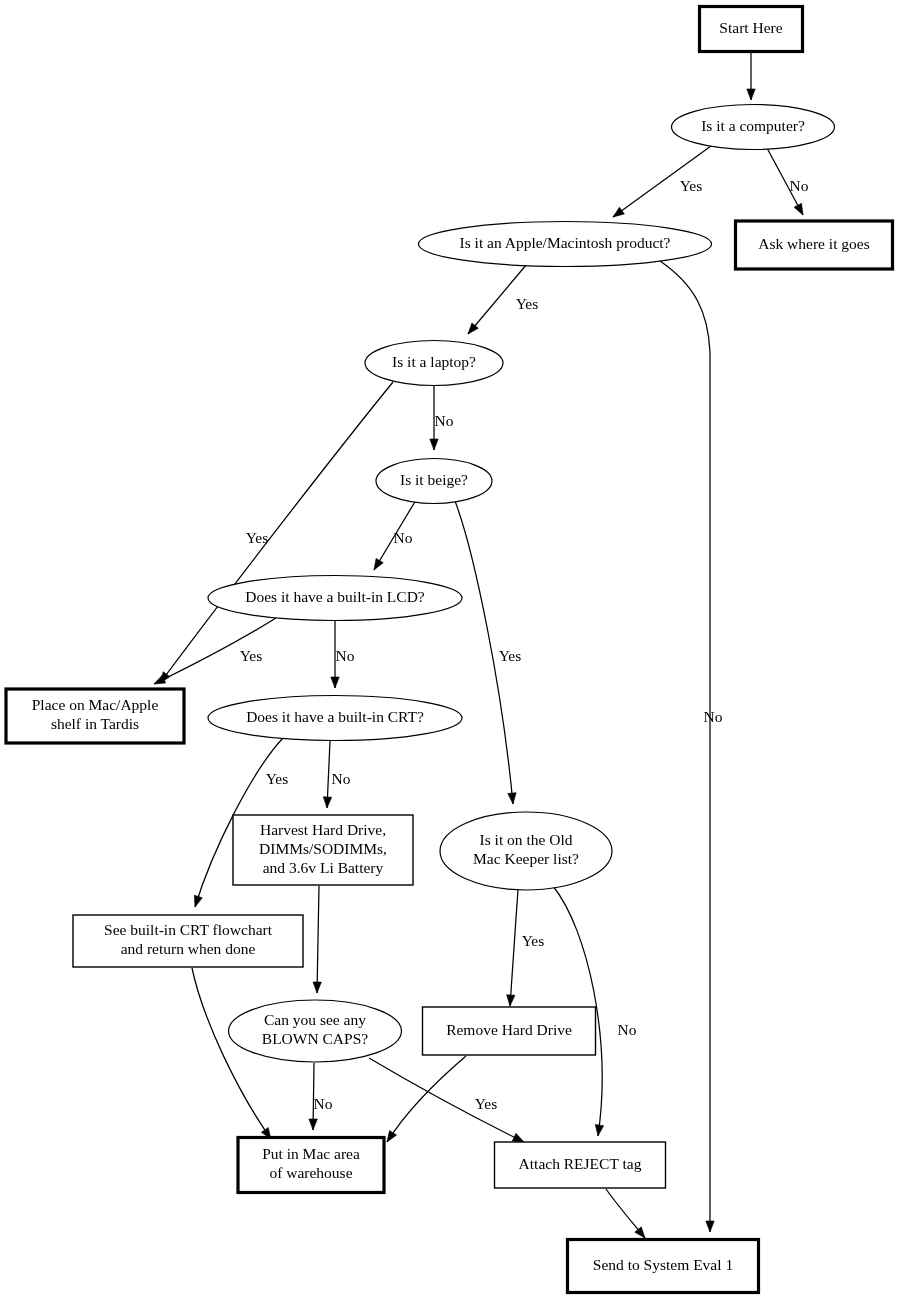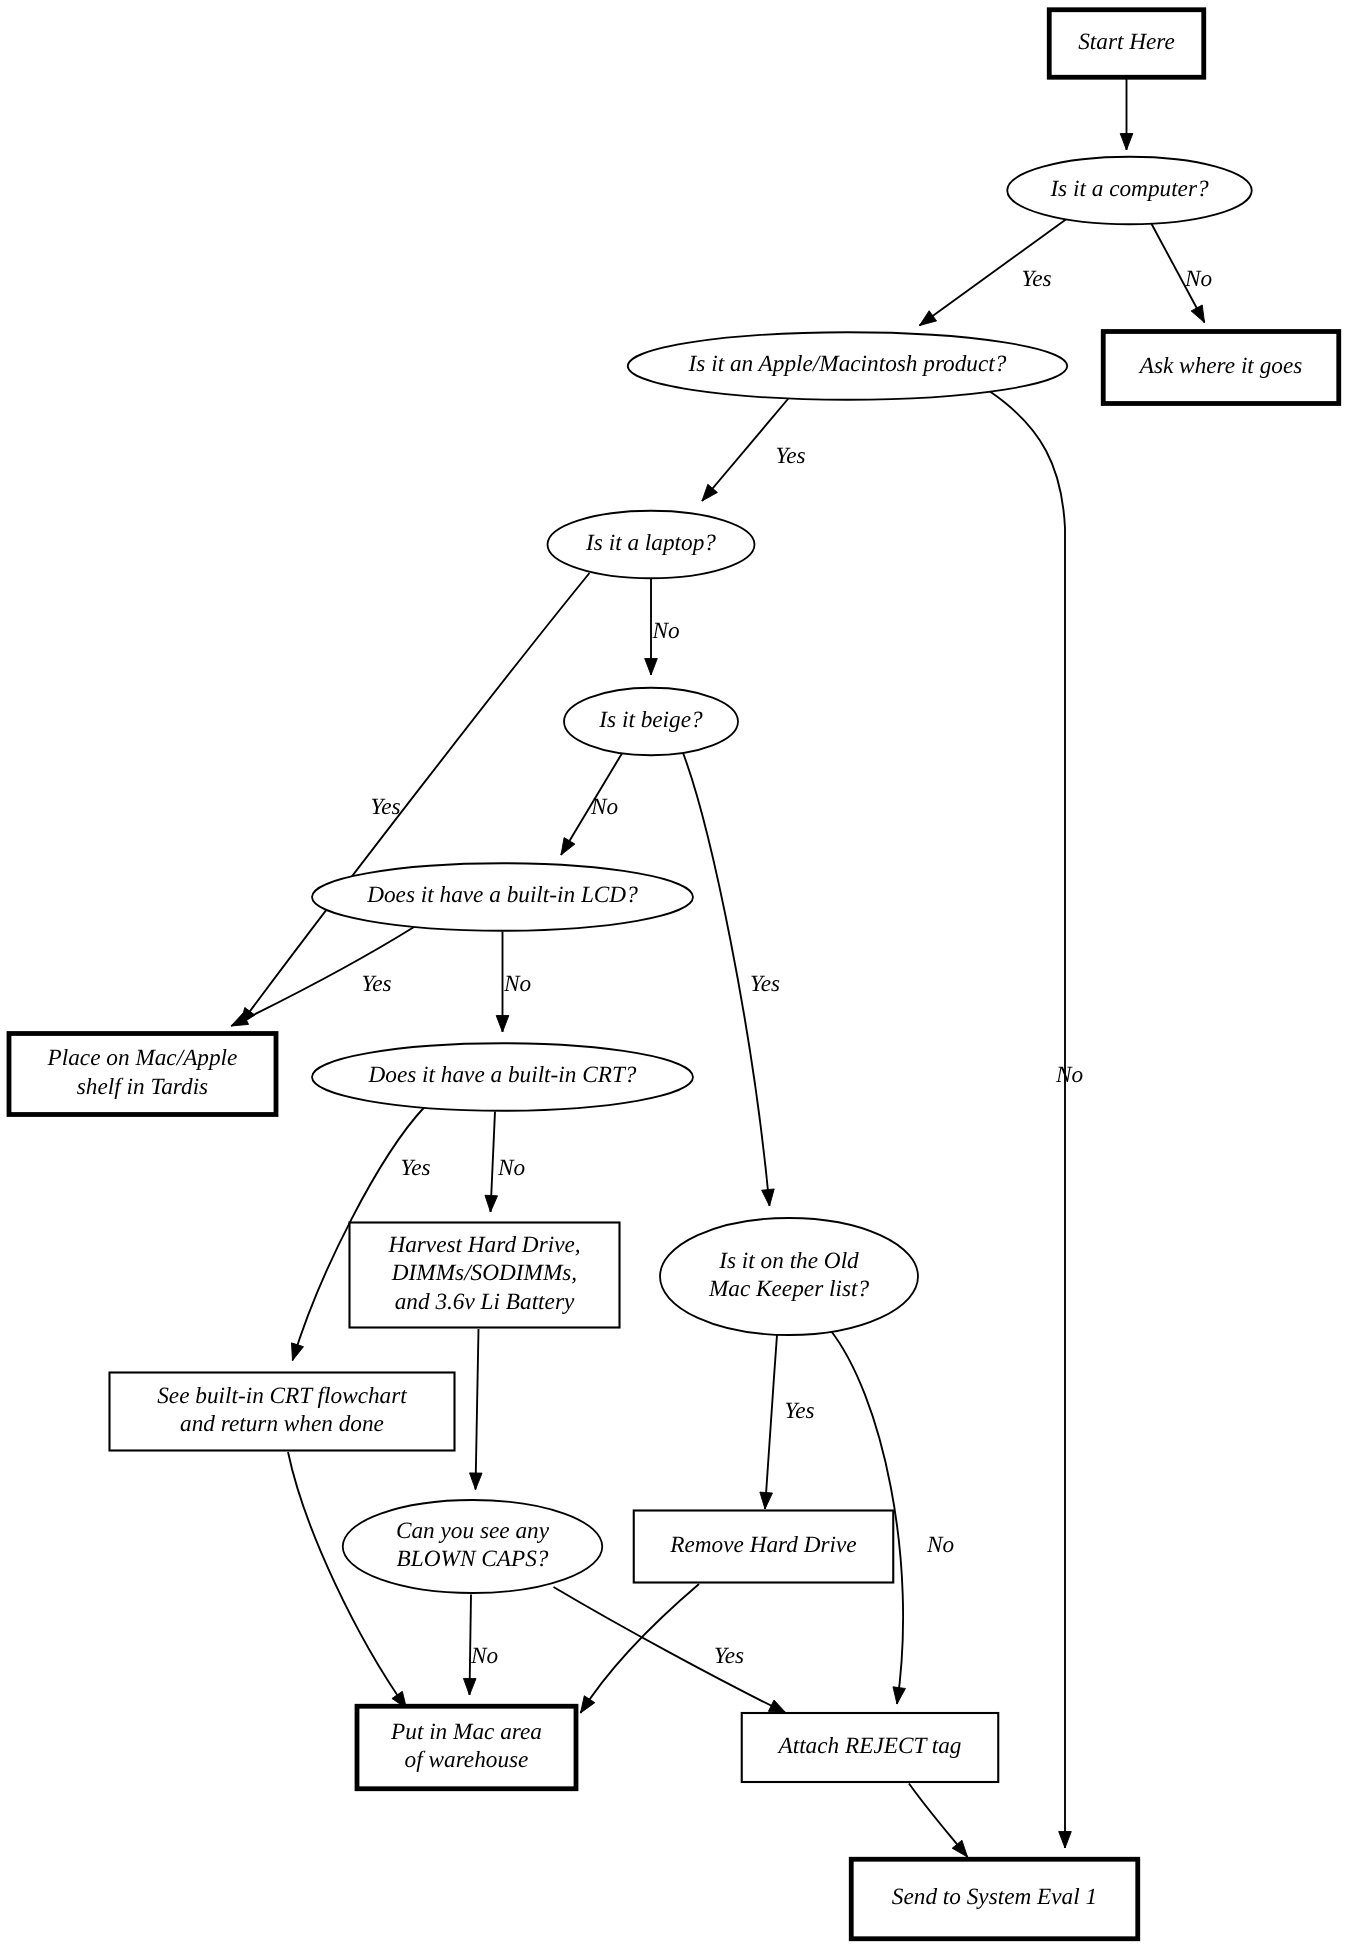--- a/index.html
+++ b/index.html
@@ -10,21 +10,20 @@
   body {
     width: 899px;
     height: 1296px;
     font-family: "Liberation Serif", "DejaVu Serif", serif;
     overflow: hidden;
   }
   #flowchart-root {
     position: relative;
     width: 885px;
     height: 1296px;
-    font-style: italic;
   }
   svg#flow-svg {
     display: block;
     width: 899px;
     height: 1296px;
   }
   .node-box-terminal {
     fill: #ffffff;
     stroke: #000000;
     stroke-width: 3.2;

